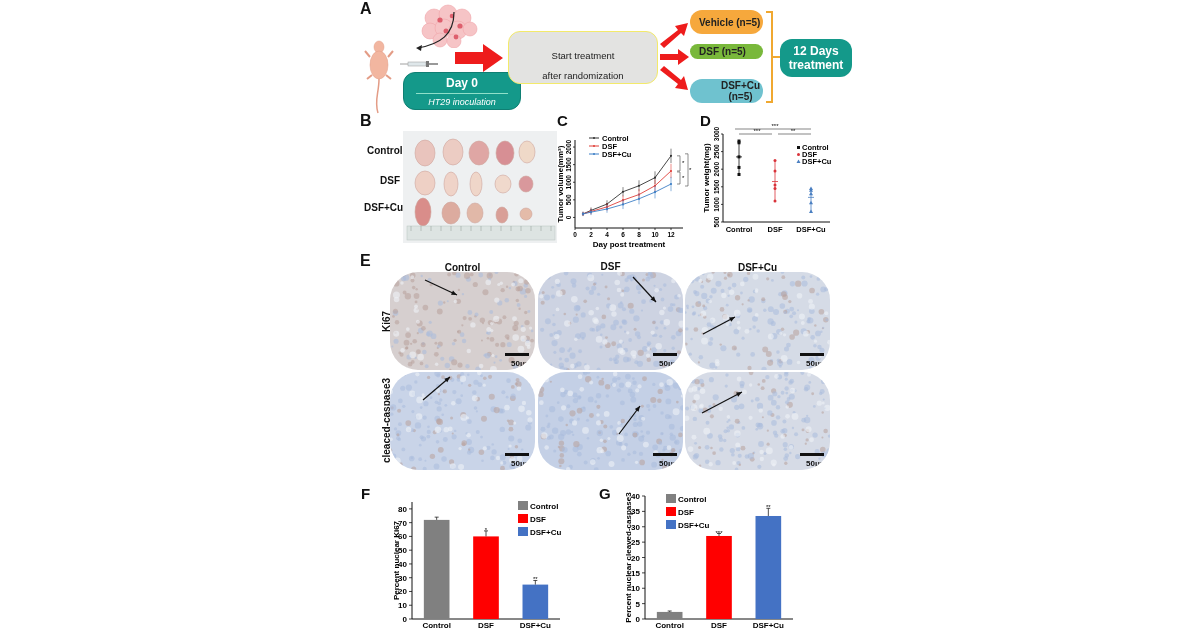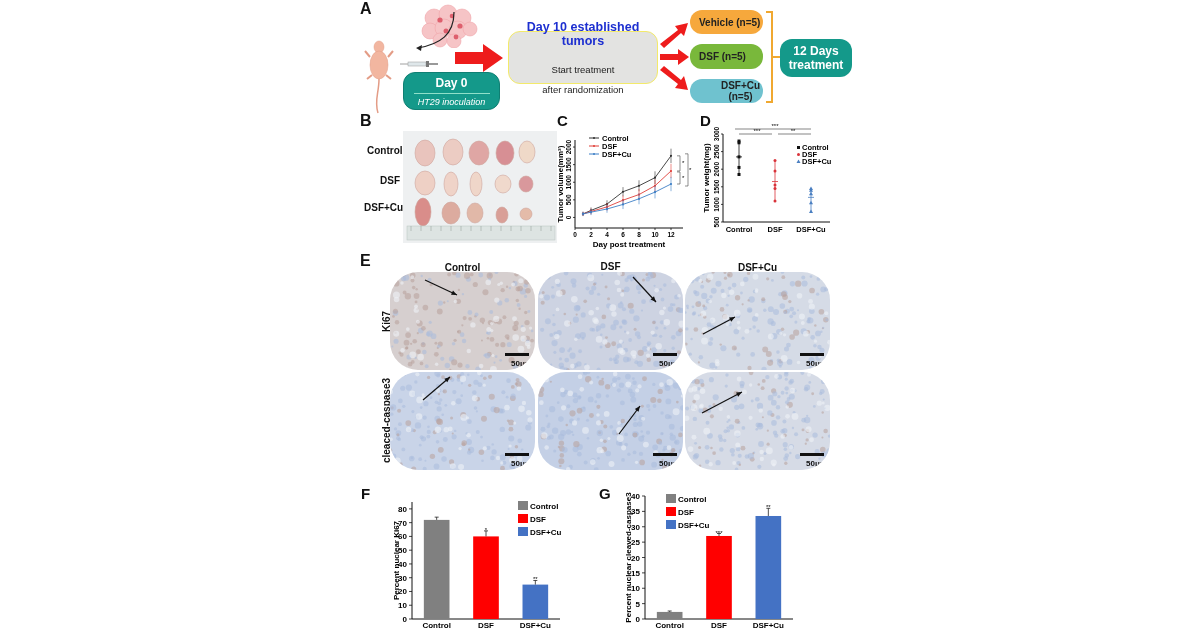--- a/index.html
+++ b/index.html
@@ -76,48 +76,47 @@
     </g>
   </svg>
 
   <svg class="abs" style="left:400px; top:60px;" width="40" height="8">
     <line x1="0" y1="4" x2="8" y2="4" stroke="#888" stroke-width="0.8"></line>
     <rect x="8" y="2" width="18" height="4" fill="#dfe7ea" stroke="#999" stroke-width="0.5"></rect>
     <rect x="26" y="1" width="3" height="6" fill="#777"></rect>
     <line x1="29" y1="4" x2="38" y2="4" stroke="#777" stroke-width="1.5"></line>
   </svg>
 
-  <div class="box day0" style="left:403px; top:72px; width:97px; height:38px;">
+  <div class="box day0" style="left:403px; top:72px; width:118px; height:38px;">
     <div class="t1">Day 0</div>
     <div class="sep"></div>
     <div class="t2">HT29 inoculation</div>
   </div>
 
   <svg class="abs" style="left:455px; top:44px;" width="50" height="28">
     <polygon points="0,8 28,8 28,0 48,14 28,28 28,20 0,20" fill="#ee1c1c"></polygon>
   </svg>
 
   <div class="box day10" style="left:508px; top:31px; width:150px; height:53px;">
-    <div class="t1">Day 10 established tumors</div>
     <div class="t2">Start treatment</div>
     <div class="t2" style="margin-top:8px">after randomization</div>
   </div>
 
   <svg class="abs" style="left:658px; top:18px;" width="34" height="80">
     <g fill="#ee1c1c">
       <polygon points="2,26 20,12 17,8 30,5 26,18 23,15 6,30"></polygon>
       <polygon points="2,36 20,36 20,31 31,39 20,47 20,42 2,42"></polygon>
       <polygon points="6,48 23,62 26,58 30,72 17,70 20,66 2,52"></polygon>
     </g>
   </svg>
 
   <div class="box grp veh" style="left:690px; top:10px; width:73px; height:24px;">
     <span>Vehicle (n=5)</span>
   </div>
-  <div class="box grp dsf" style="left:690px; top:44px; width:73px; height:25px;">
+  <div class="box grp dsf" style="left:690px; top:44px; width:73px; height:15px;">
     <span>DSF (n=5)</span>
   </div>
   <div class="box grp dsfcu" style="left:690px; top:79px; width:73px; height:24px;">
     <span>DSF+Cu (n=5)</span>
   </div>
 
   <svg class="abs" style="left:764px; top:10px;" width="20" height="96">
     <path d="M2 2 H8 V92 H2 M8 47 H16" fill="none" stroke="#f0a830" stroke-width="2"></path>
   </svg>
 

